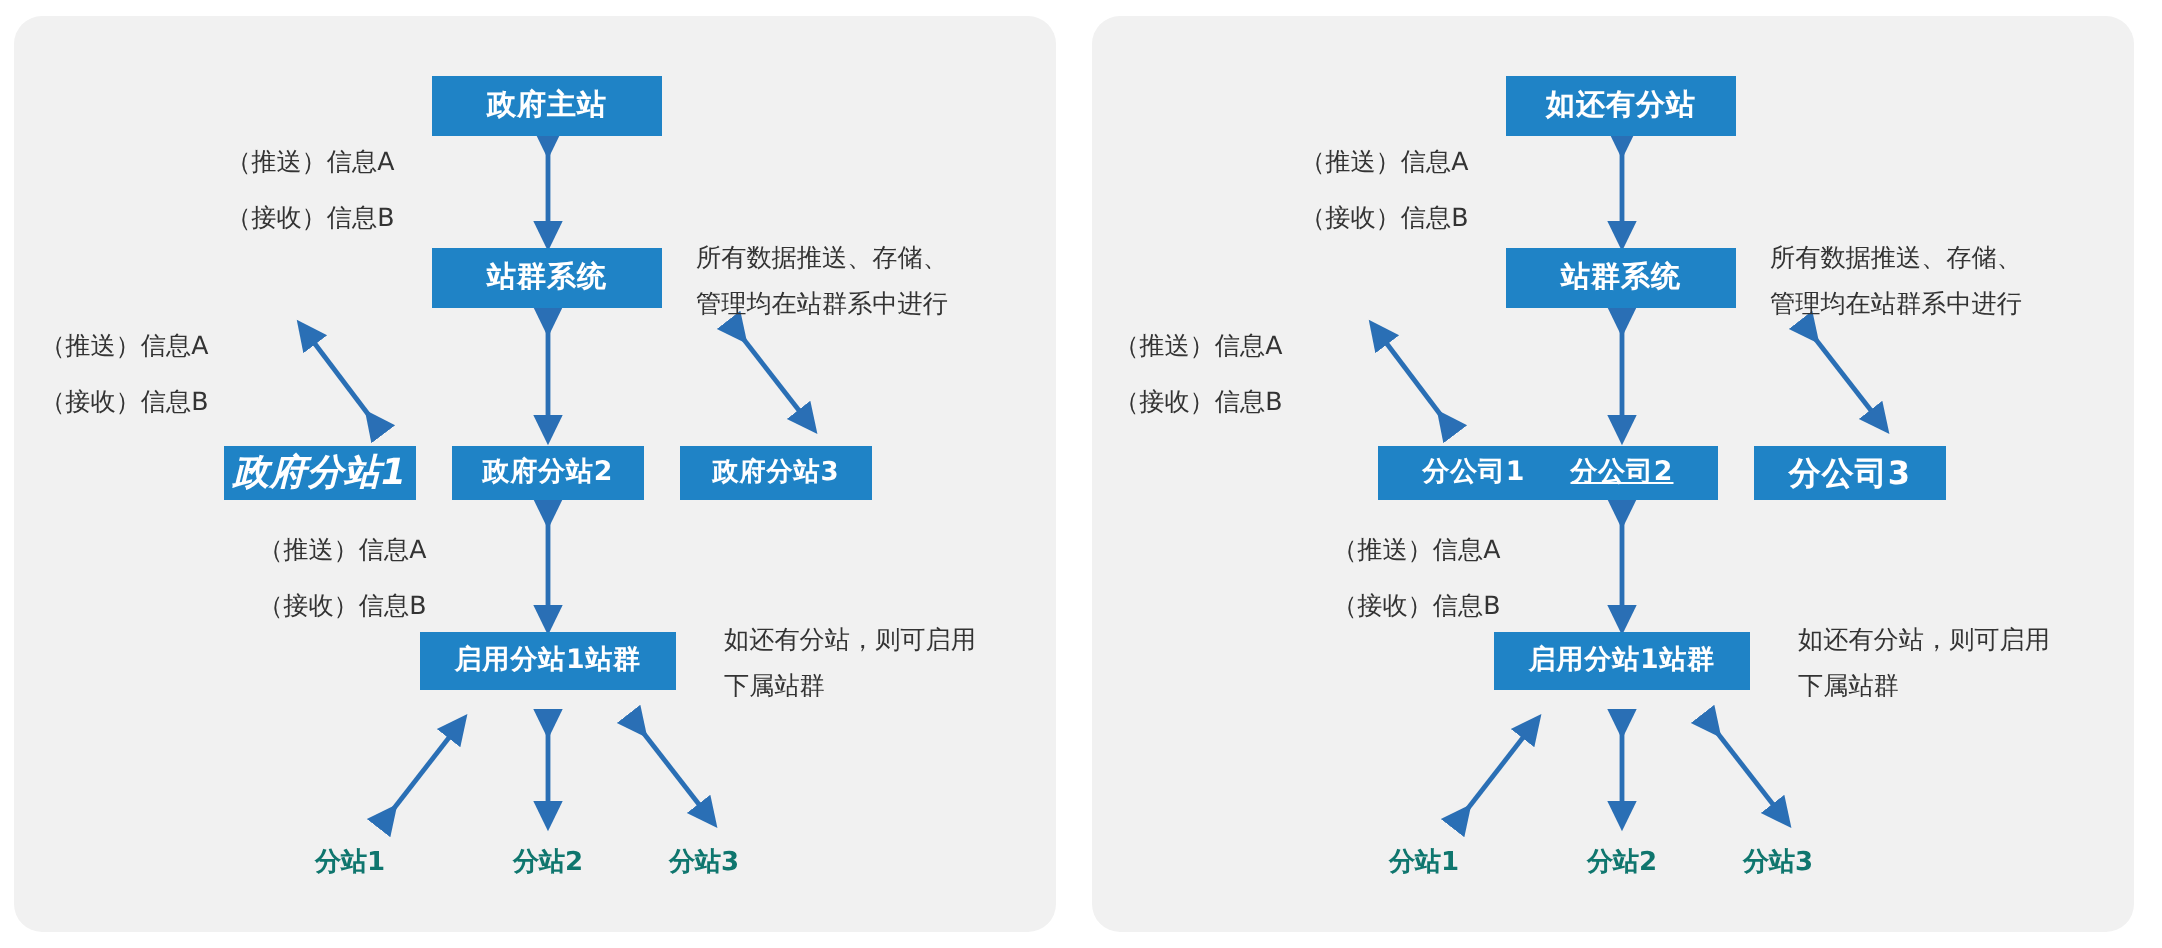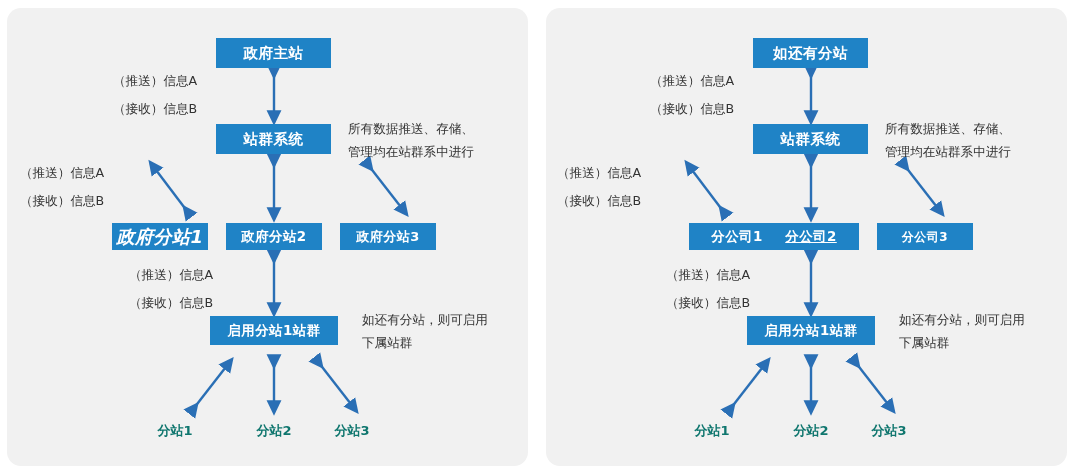--- a/index.html
+++ b/index.html
@@ -147,21 +147,21 @@
         <line x1="310" y1="355" x2="345" y2="400"></line>
       </g>
     </svg>
 
     <div class="node" style="left:207px; top:30px; width:115px; height:30px;">如还有分站</div>
 
     <div class="node" style="left:207px; top:116px; width:115px; height:30px;">站群系统</div>
 
     <div class="node" style="left:103px; top:215px; width:96px; height:27px; font-size:13.4px;margin-left:40px;">分公司1</div>
     <div class="node" style="left:217px; top:215px; width:96px; height:27px; font-size:13.4px;text-decoration:underline;">分公司2</div>
-    <div class="node" style="left:331px; top:215px; width:96px; height:27px; font-size:12px;">分公司3</div>
+    <div class="node" style="left:331px; top:215px; width:96px; height:27px; font-size:16px;">分公司3</div>
 
     <div class="node" style="left:201px; top:308px; width:128px; height:29px; font-size:13.4px;">启用分站1站群</div>
 
     <div class="plainlabel" style="left:126px; top:414px; width:80px;">分站1</div>
     <div class="plainlabel" style="left:225px; top:414px; width:80px;">分站2</div>
     <div class="plainlabel" style="left:303px; top:414px; width:80px;">分站3</div>
 
     <div class="note" style="left:104px; top:63px;">（推送）信息A</div>
     <div class="note" style="left:104px; top:91px;">（接收）信息B</div>
 

